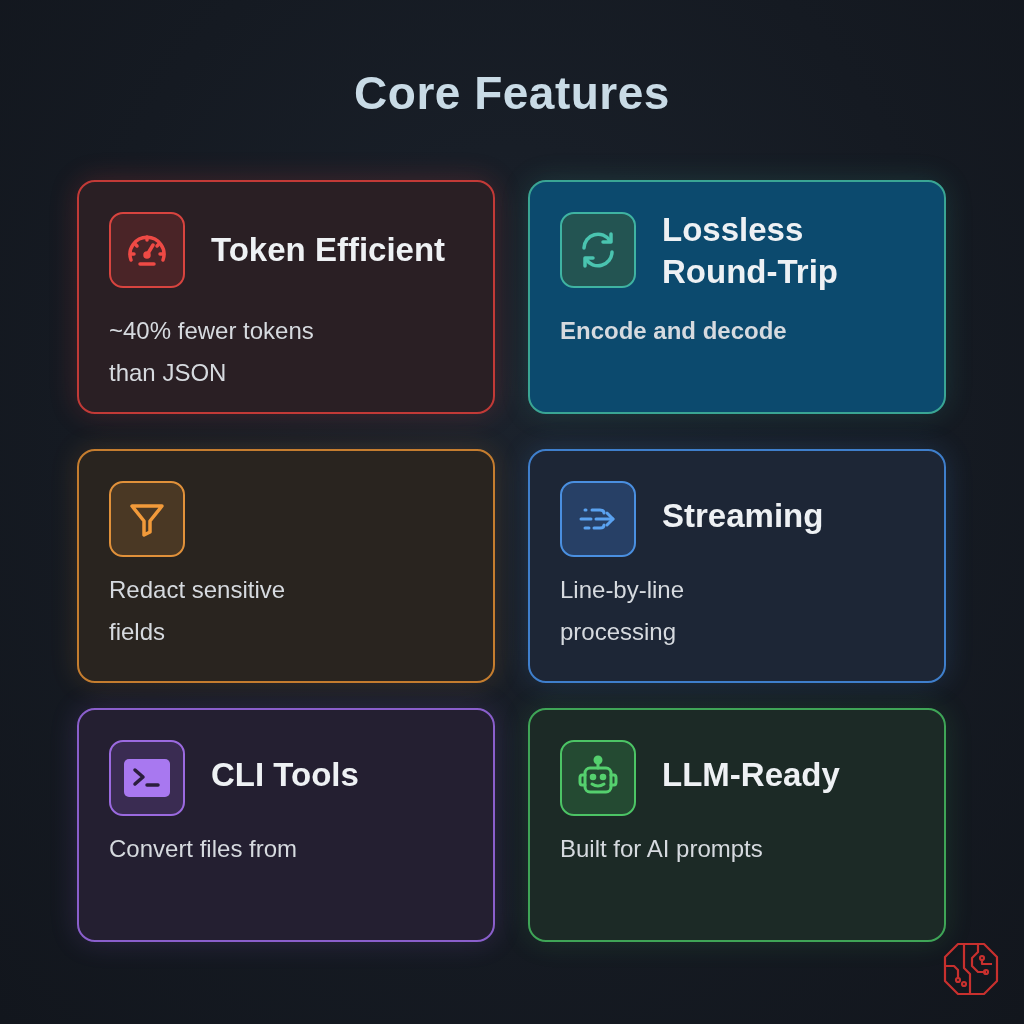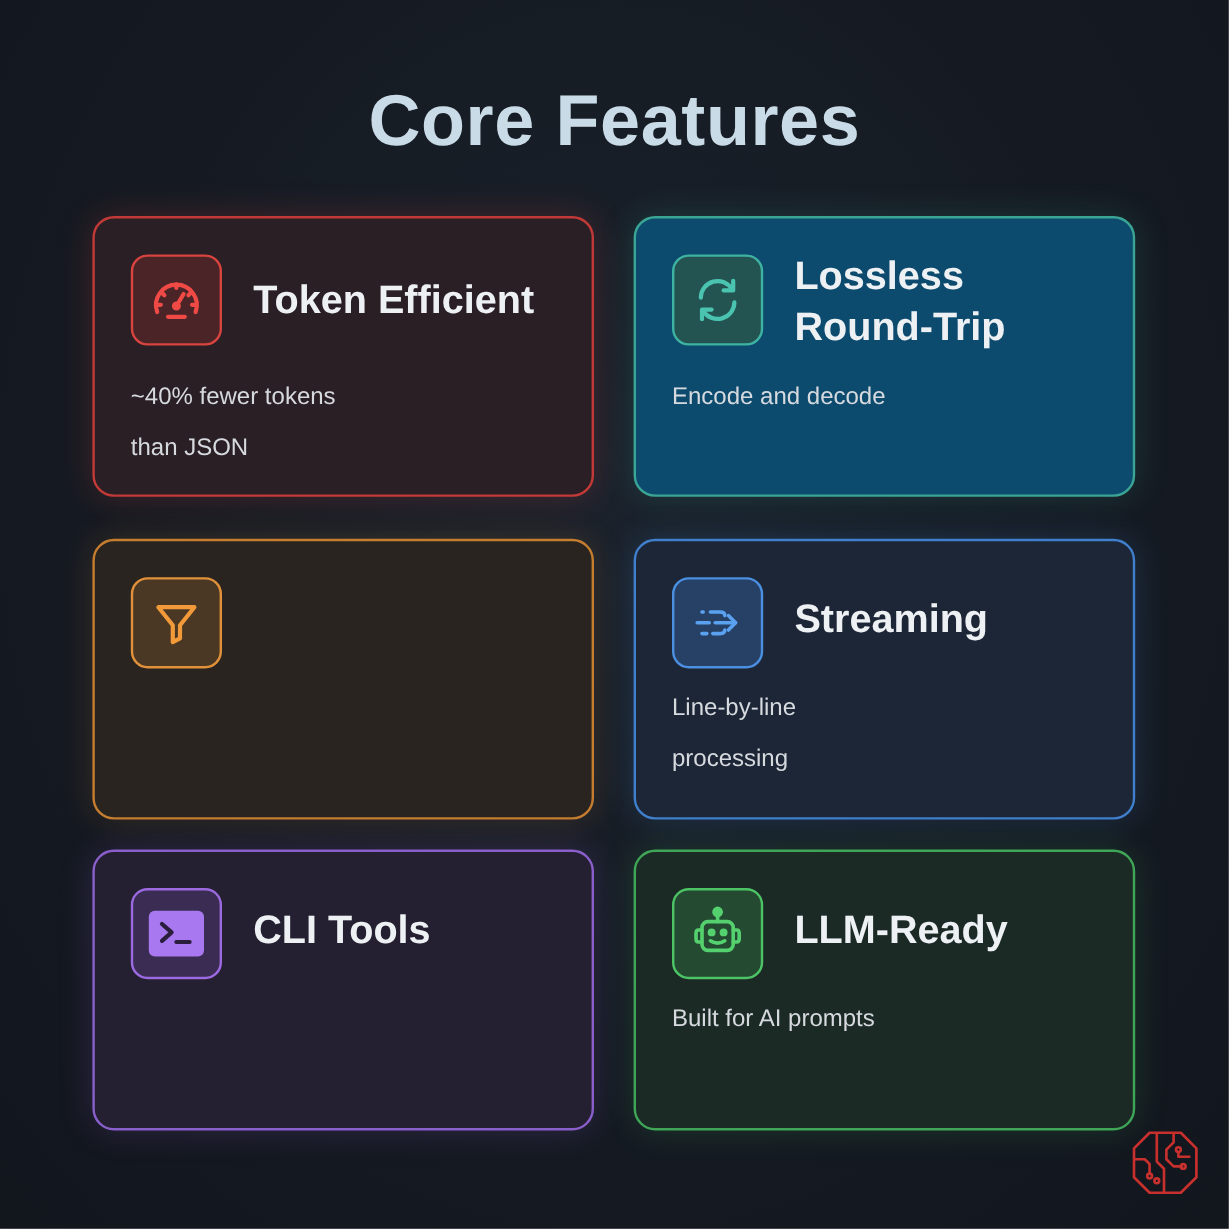--- a/index.html
+++ b/index.html
@@ -4,37 +4,37 @@
 <style>
   html, body { margin:0; padding:0; }
   body {
     width:1024px; height:1024px; overflow:hidden;
     background: radial-gradient(ellipse at 50% 40%, #1b222c 0%, #151a22 60%, #12161d 100%);
     font-family: "Liberation Sans", "DejaVu Sans", sans-serif;
     position:relative;
   }
   .title {
     position:absolute; top:66px; left:0; width:1024px; text-align:center;
-    font-size:60px; font-weight:bold; color:#c9dbe6; letter-spacing:0.5px;
+    font-size:46px; font-weight:bold; color:#c9dbe6; letter-spacing:0.5px;
   }
   .card {
     position:absolute; width:418px; height:234px;
     border-radius:18px; box-sizing:border-box; border:2px solid;
   }
   .icon-box {
     position:absolute; left:30px; top:30px; width:76px; height:76px;
     border-radius:14px; box-sizing:border-box; border:2px solid;
     display:flex; align-items:center; justify-content:center;
   }
   .card-title {
     position:absolute; left:132px; font-size:33px; font-weight:bold; color:#eef1f4;
     line-height:42px;
   }
   .card-desc {
-    position:absolute; left:30px; font-size:20px; color:#d6dadf; line-height:42px; width:370px;
+    position:absolute; left:30px; font-size:24px; color:#d6dadf; line-height:42px; width:370px;
   }
   .logo { position:absolute; left:940px; top:938px; width:62px; height:62px; }
 </style>
 </head>
 <body>
 
 <div class="title">Core Features</div>
 
 <div class="card" style="left:77px; top:180px; border-color:#c23a37; background:#2a1f24; box-shadow:0 0 28px rgba(229,67,63,0.22);padding-left:24px;">
   <div class="icon-box" style="border-color:#d8443f; background:#4a2427;">
@@ -63,30 +63,34 @@
       <path d="M10 22 A14 14 0 0 1 36 15"></path>
       <polyline points="37,8 37,16 29,16"></polyline>
       <path d="M38 26 A14 14 0 0 1 12 33"></path>
       <polyline points="11,40 11,32 19,32"></polyline>
     </svg>
   </div>
   <div class="card-title" style="top:27px;">
     <div>Lossless</div>
     <div>Round-Trip</div>
   </div>
-  <div class="card-desc" style="top:128px;">
+  <div class="card-desc" style="top:128px;font-weight:bold;">
     <div>Encode and decode</div>
   </div>
 </div>
 
 <div class="card" style="left:77px; top:449px; border-color:#c57d2f; background:#29241f; box-shadow:0 0 28px rgba(235,150,54,0.16);">
   <div class="icon-box" style="border-color:#e1913a; background:#4a3824;">
     <svg width="48" height="48" viewBox="0 0 48 48" fill="none" stroke="#f29a3a" stroke-width="3.5" stroke-linejoin="round">
       <path d="M9 11 H39 L27 26 V37 L21 40 V26 Z"></path>
     </svg>
+  </div>
+  <div class="card-desc" style="top:118px;">
+    <div>Redact sensitive</div>
+    <div>fields</div>
   </div>
 </div>
 
 <div class="card" style="left:528px; top:449px; border-color:#3f7fcc; background:#1d2636; box-shadow:0 0 28px rgba(74,144,226,0.2);">
   <div class="icon-box" style="border-color:#4a8fe0; background:#274066;">
     <svg width="50" height="50" viewBox="0 0 50 50" fill="none" stroke="#5aa2f0" stroke-width="3" stroke-linecap="round" stroke-linejoin="round">
       <line x1="12" y1="16" x2="13" y2="16"></line>
       <path d="M19 16 H27 Q31 16 31 19"></path>
       <line x1="8" y1="25" x2="18" y2="25"></line>
       <line x1="23" y1="25" x2="40" y2="25"></line>
@@ -105,20 +109,21 @@
 <div class="card" style="left:77px; top:708px; border-color:#8a5fcc; background:#241f31; box-shadow:0 0 28px rgba(160,107,232,0.18);padding-left:26px;">
   <div class="icon-box" style="border-color:#9b6ae0; background:#3a2c52;">
     <svg width="50" height="42" viewBox="0 0 50 42">
       <rect x="2" y="2" width="46" height="38" rx="5" fill="#a878f0"></rect>
       <polyline points="13,13 21,20 13,27" fill="none" stroke="#2a1e3c" stroke-width="3.5" stroke-linecap="round" stroke-linejoin="round"></polyline>
       <line x1="25" y1="28" x2="36" y2="28" stroke="#2a1e3c" stroke-width="3.5" stroke-linecap="round"></line>
     </svg>
   </div>
   <div class="card-title" style="top:44px;">CLI Tools</div>
   <div class="card-desc" style="top:118px;">
+    <div>Convert files from</div>
   </div>
 </div>
 
 <div class="card" style="left:528px; top:708px; border-color:#3fa557; background:#1c2a26; box-shadow:0 0 28px rgba(76,196,101,0.16);">
   <div class="icon-box" style="border-color:#4cc465; background:#244a32;">
     <svg width="50" height="50" viewBox="0 0 50 50" fill="none" stroke="#55d06e" stroke-width="3" stroke-linecap="round">
       <circle cx="25" cy="7" r="3" fill="#55d06e"></circle>
       <line x1="25" y1="10" x2="25" y2="15"></line>
       <rect x="12" y="15" width="26" height="24" rx="5"></rect>
       <path d="M12 22 H9 Q7 22 7 25 V29 Q7 32 9 32 H12"></path>

